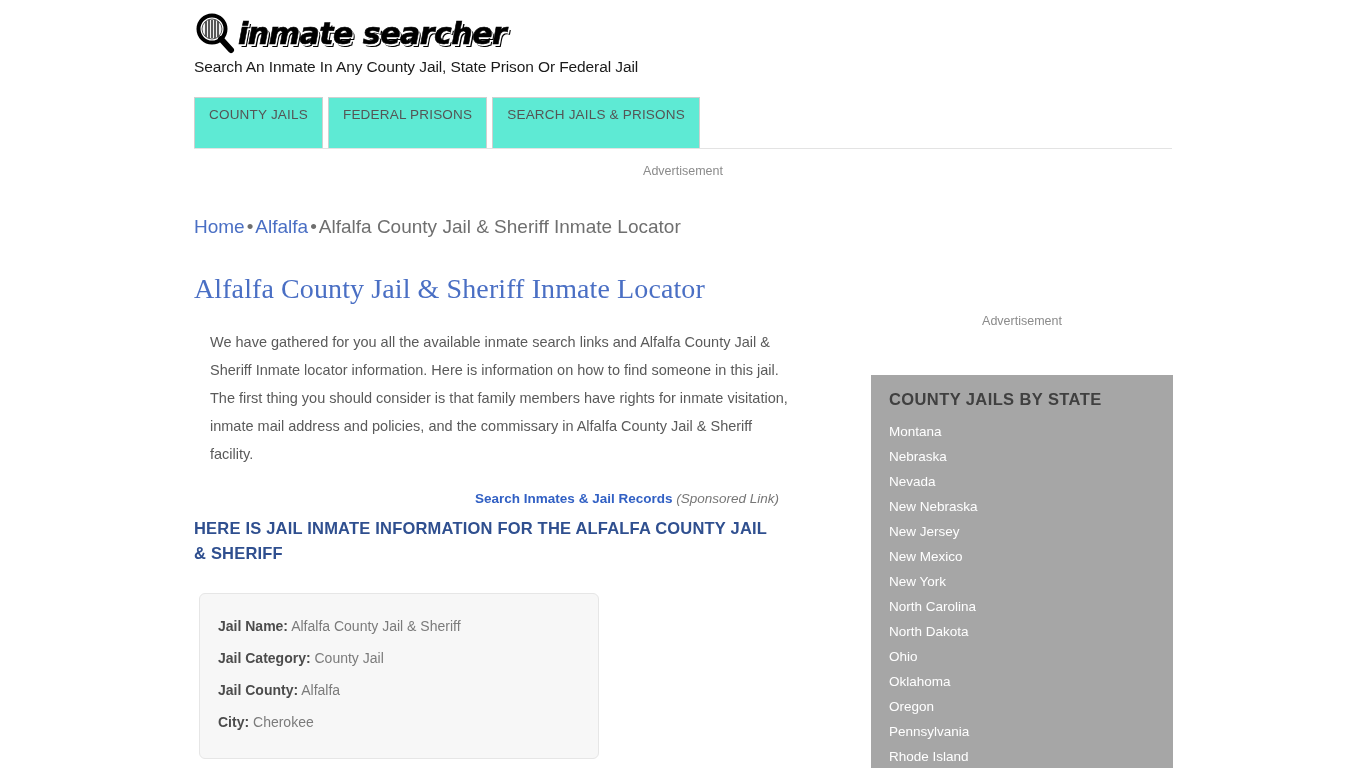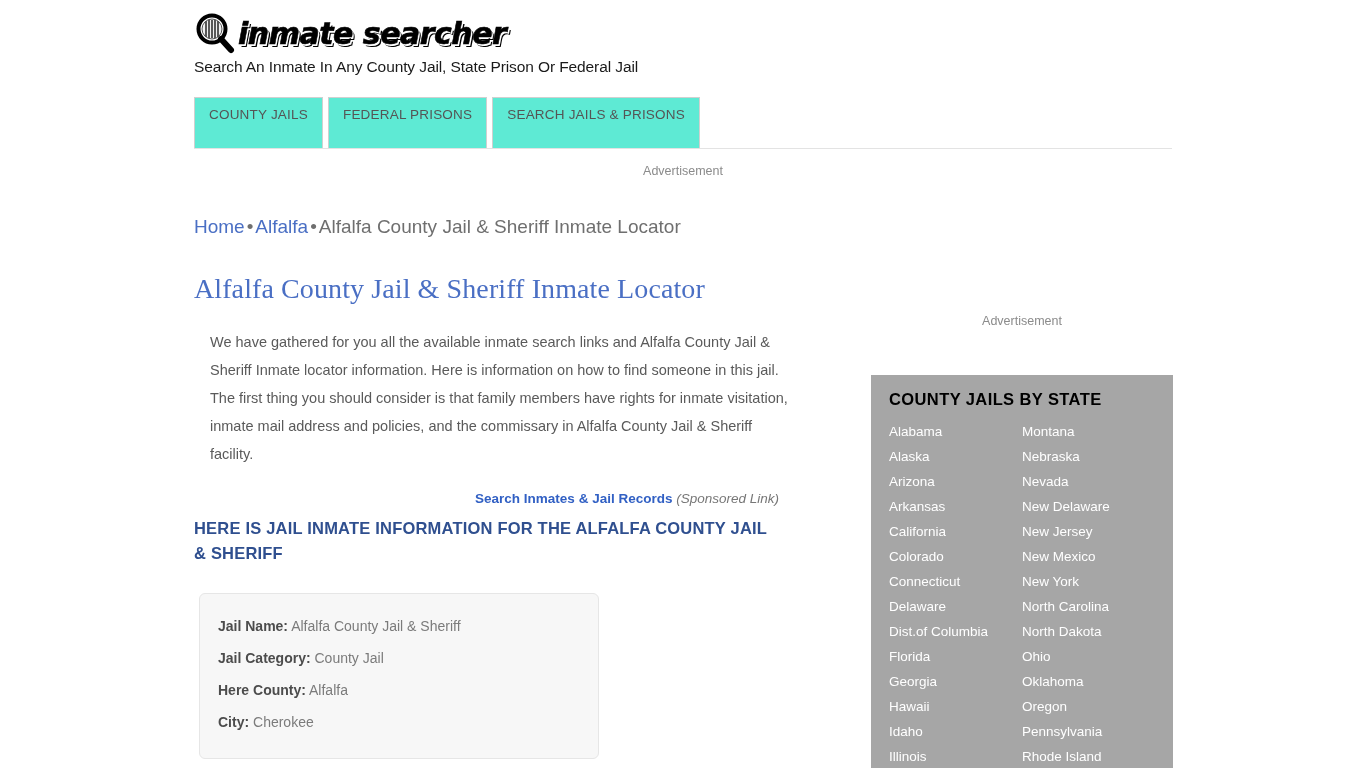--- a/index.html
+++ b/index.html
@@ -202,21 +202,21 @@
     top: 375px;
     width: 302px;
     height: 393px;
     background: #a6a6a6;
     padding: 14px 18px 0 18px;
     overflow: hidden;
   }
   .sidebar-title {
     font-size: 16.5px;
     font-weight: bold;
-    color: #000000;
+    color: #404040;
     letter-spacing: 0.4px;
     margin: 0 0 10px 0;
     line-height: 20px;
   }
   .state-grid {
     display: flex;
     gap: 0;
   }
   .state-col {
     width: 134px;
@@ -287,56 +287,40 @@
     <div class="info-box">
       <div class="info-row">
         <b>Jail Name:</b>
         <span>Alfalfa County Jail &amp; Sheriff</span>
       </div>
       <div class="info-row">
         <b>Jail Category:</b>
         <span>County Jail</span>
       </div>
       <div class="info-row">
-        <b>Here County:</b>
+        <b>Jail County:</b>
         <span>Alfalfa</span>
       </div>
       <div class="info-row">
         <b>City:</b>
         <span>Cherokee</span>
       </div>
 
     </div>
 
   </div>
 
   <div class="sidebar">
     <div class="sidebar-title">COUNTY JAILS BY STATE</div>
     <div class="state-grid">
       <div class="state-col">
-          <a class="state-item" href="#">Alabama</a>
-          <a class="state-item" href="#">Alaska</a>
-          <a class="state-item" href="#">Arizona</a>
-          <a class="state-item" href="#">Arkansas</a>
-          <a class="state-item" href="#">California</a>
-          <a class="state-item" href="#">Colorado</a>
-          <a class="state-item" href="#">Connecticut</a>
-          <a class="state-item" href="#">Delaware</a>
-          <a class="state-item" href="#">Dist.of Columbia</a>
-          <a class="state-item" href="#">Florida</a>
-          <a class="state-item" href="#">Georgia</a>
-          <a class="state-item" href="#">Hawaii</a>
-          <a class="state-item" href="#">Idaho</a>
-          <a class="state-item" href="#">Illinois</a>
-        </div>
-      <div class="state-col">
           <a class="state-item" href="#">Montana</a>
           <a class="state-item" href="#">Nebraska</a>
           <a class="state-item" href="#">Nevada</a>
-          <a class="state-item" href="#">New Delaware</a>
+          <a class="state-item" href="#">New Nebraska</a>
           <a class="state-item" href="#">New Jersey</a>
           <a class="state-item" href="#">New Mexico</a>
           <a class="state-item" href="#">New York</a>
           <a class="state-item" href="#">North Carolina</a>
           <a class="state-item" href="#">North Dakota</a>
           <a class="state-item" href="#">Ohio</a>
           <a class="state-item" href="#">Oklahoma</a>
           <a class="state-item" href="#">Oregon</a>
           <a class="state-item" href="#">Pennsylvania</a>
           <a class="state-item" href="#">Rhode Island</a>

